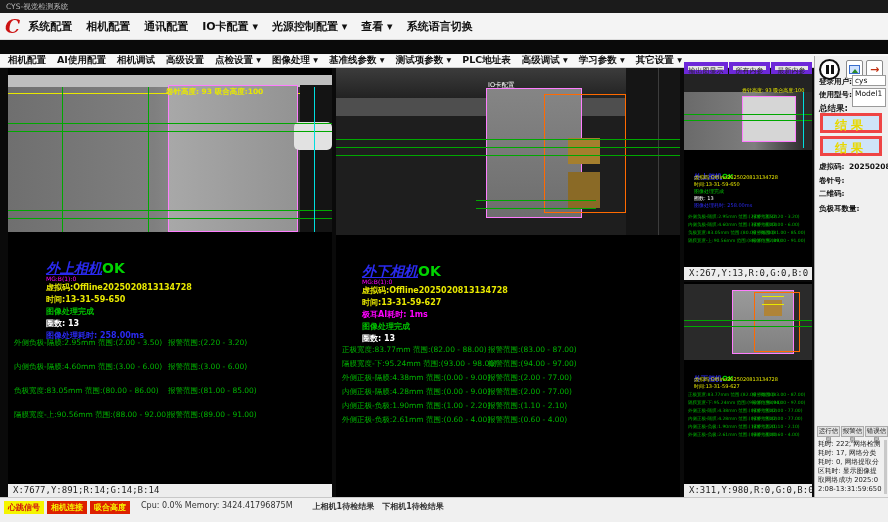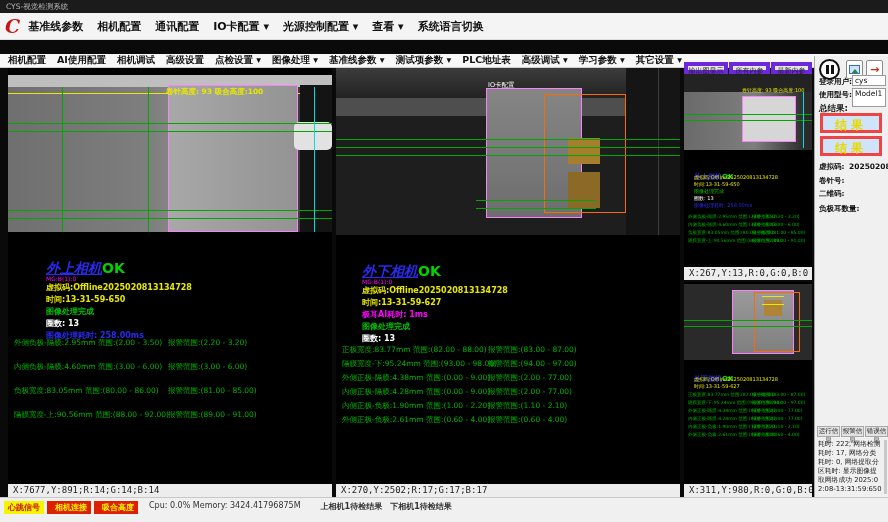--- a/index.html
+++ b/index.html
@@ -68,35 +68,35 @@
   .log-tab { height:11px; background:#e2e2e2; border:1px solid #aaa; font-size:6.5px;
     line-height:9px; text-align:center; color:#222; }
   #logtext { font-size:6.8px; line-height:9px; color:#222; overflow:hidden; word-break:break-all; }
   .scrollbar { width:3px; background:#c9c9c9; }
 
   
   #statusbar { left:0; top:497px; width:888px; height:25px; background:#f0f0f0; border-top:1px solid #c8c8c8;
     display:flex; align-items:flex-start; padding:3px 0 0 4px; }
   .badge { font-size:8px; font-weight:bold; padding:1px 4px; margin-right:3px; white-space:nowrap; }
   .badge-hb { background:#f5f500; color:#d01010; }
-  .badge-red { background:#dd2000; color:#f5f500;padding-left:8px; }
+  .badge-red { background:#dd2000; color:#f5f500; }
   .sb-text { font-size:8px; color:#333; margin-left:8px; white-space:nowrap; }
 </style>
 </head>
 <body>
 
 <div id="app">
 
   <div id="titlebar" class="abs">
     <span>CYS-视觉检测系统</span>
   </div>
 
   <div id="menubar" class="abs">
     <span class="logo">C</span>
-    <span class="menu-item">基准线参数</span>
+    <span class="menu-item">系统配置</span>
     <span class="menu-item">相机配置</span>
     <span class="menu-item">通讯配置</span>
     <span class="menu-item">IO卡配置 ▾</span>
     <span class="menu-item">光源控制配置 ▾</span>
     <span class="menu-item">查看 ▾</span>
     <span class="menu-item">系统语言切换</span>
   </div>
 
 
   <div id="toolbar" class="abs">
@@ -206,21 +206,20 @@
       <span style="left:152px;">报警范围:(2.00 - 77.00)</span>
     </div>
     <div class="mrow abs" style="left:0;top:333px;width:344px;height:10px;">
       <span style="left:6px;">内侧正极-负极:1.90mm 范围:(1.00 - 2.20)</span>
       <span style="left:152px;">报警范围:(1.10 - 2.10)</span>
     </div>
     <div class="mrow abs" style="left:0;top:347px;width:344px;height:10px;">
       <span style="left:6px;">外侧正极-负极:2.61mm 范围:(0.60 - 4.00)</span>
       <span style="left:152px;">报警范围:(0.60 - 4.00)</span>
     </div>
-    <div class="coordbar abs" style="left:0;top:416px;width:344px;height:13px;">X:270,Y:2502;R:17;G:17;B:17</div>
   </div>
 
   <div class="mini-tab abs" style="left:684px;top:62px;width:44px;">输出图显示</div>
   <div class="mini-tab abs" style="left:729px;top:62px;width:41px;">所有内参数</div>
   <div class="mini-tab abs" style="left:771px;top:62px;width:41px;">最新内参数</div>
 
   <div class="view abs" style="left:684px;top:74px;width:128px;height:206px;">
     <div class="abs" style="left:0;top:0;width:128px;height:76px;background:linear-gradient(90deg,#6a6a6a,#7e7e7e 55%,#2a2a2a 95%);">
       <div class="abs" style="left:0;top:0;width:128px;height:18px;background:#232323;"></div>
       <div class="abs" style="left:58px;top:22px;width:54px;height:46px;background:#d6d6d6;border:1px solid #ff7dff;"></div>

